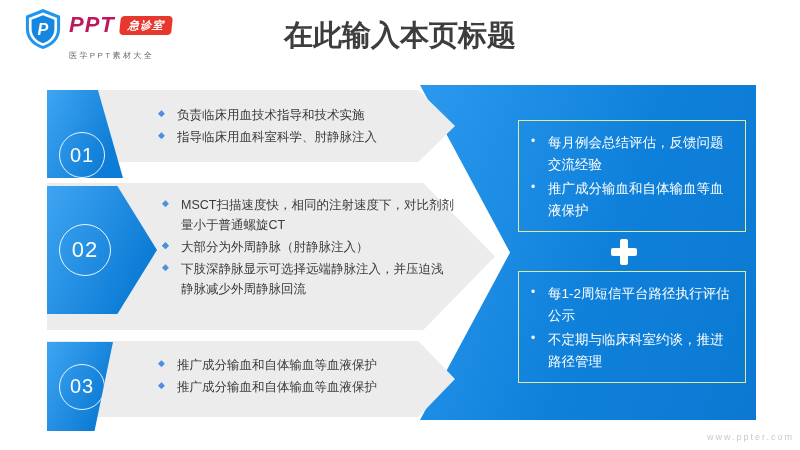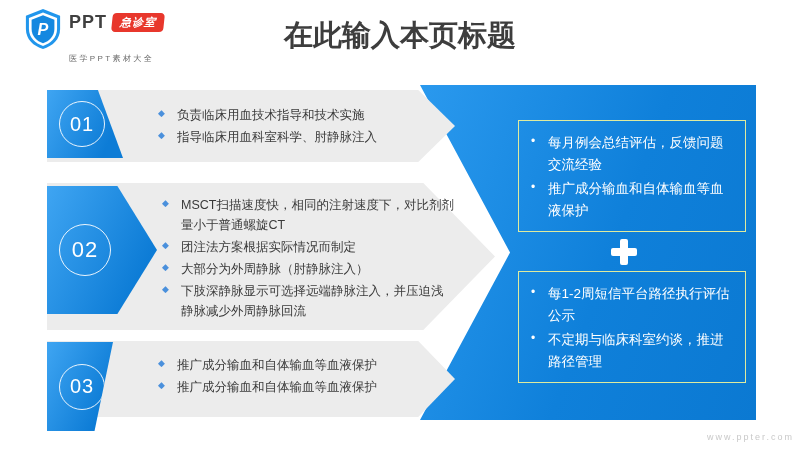--- a/index.html
+++ b/index.html
@@ -7,24 +7,24 @@
   .slide {
     position:relative; width:800px; height:450px; margin:0 auto;
     background:#ffffff; overflow:hidden;
     font-family:"Liberation Sans","DejaVu Sans",sans-serif;
   }
 
   
   .logo { position:absolute; left:24px; top:8px; display:flex; gap:7px; align-items:flex-start; }
   .logo-right { padding-top:4px; }
   .logo-row1 { display:flex; align-items:center; gap:5px; }
-  .ppt-text { font-size:18px; font-weight:900; color:#404040; letter-spacing:1px; }
+  .ppt-text { font-size:22px; font-weight:900; font-style:italic; color:#be185d; letter-spacing:1px; }
   .badge { background:#e8372c; color:#fff; font-size:11px; font-weight:bold; font-style:italic;
            padding:2px 8px; border-radius:4px; transform:skewX(-6deg); letter-spacing:1px; }
-  .logo-sub { margin-top:20px; font-size:8px; color:#6a6a6a; letter-spacing:2.4px; white-space:nowrap; }
+  .logo-sub { margin-top:12px; font-size:8px; color:#6a6a6a; letter-spacing:2.4px; white-space:nowrap; }
 
   .title { position:absolute; top:16px; left:0; width:100%; text-align:center;
            font-size:29px; font-weight:bold; color:#3d3d3d; }
 
   
   .big-arrow { position:absolute; left:420px; top:85px; width:336px; height:335px; z-index:1;
     background:linear-gradient(110deg,#2a99ee 0%,#0f80da 55%,#0b79d2 100%);
     -webkit-clip-path:polygon(0 0,100% 0,100% 100%,0 100%,26.8% 50%);
     clip-path:polygon(0 0,100% 0,100% 100%,0 100%,26.8% 50%); }
 
@@ -34,22 +34,22 @@
     clip-path:polygon(0 0,91% 0,100% 50%,91% 100%,0 100%); }
   .bar2 { top:183px; width:448px; height:147px;
     clip-path:polygon(0 0,84% 0,100% 50%,84% 100%,0 100%); }
   .bar3 { top:341px; width:408px; height:76px;
     clip-path:polygon(0 0,91% 0,100% 50%,91% 100%,0 100%); }
 
   
   .numblock { position:absolute; left:47px; z-index:3;
     background:linear-gradient(115deg,#3fa5f2 0%,#0d7cd6 80%);
     display:flex; align-items:center; }
-  .nb1 { top:90px;  width:76px;  height:68px;
-    clip-path:polygon(0 0,67% 0,100% 100%,0 100%); }
+  .nb1 { top:90px;  width:76px;  height:88px;
+    clip-path:polygon(0 0,67% 0,100% 100%,0 100%);align-items:flex-end; }
   .nb2 { top:186px; width:110px; height:128px;
     clip-path:polygon(0 0,64% 0,100% 50%,64% 100%,0 100%); }
   .nb3 { top:342px; width:66px;  height:89px;
     clip-path:polygon(0 0,100% 0,72% 100%,0 100%); }
   .numcircle { margin-left:12px; width:46px; height:46px; border:1px solid rgba(255,255,255,.9);
     border-radius:50%; color:#fff; font-size:20px; display:flex; align-items:center;
     justify-content:center; letter-spacing:1px; }
   .nb2 .numcircle { width:52px; height:52px; font-size:22px; }
 
   
@@ -124,21 +124,21 @@
   <div class="rowtext rt1">
     <ul class="bullets">
       <li><span class="bi">◆</span><span>负责临床用血技术指导和技术实施</span></li>
       <li><span class="bi">◆</span><span>指导临床用血科室科学、肘静脉注入</span></li>
     </ul>
   </div>
 
   <div class="rowtext rt2">
     <ul class="bullets">
       <li><span class="bi">◆</span><span>MSCT扫描速度快，相同的注射速度下，对比剂剂量小于普通螺旋CT</span></li>
-      <li><span class="bi">◆</span><span>团注法方案根据实际情况而制定</span></li>
+      <li><span class="bi">◆</span></li>
       <li><span class="bi">◆</span><span>大部分为外周静脉（肘静脉注入）</span></li>
       <li><span class="bi">◆</span><span>下肢深静脉显示可选择远端静脉注入，并压迫浅静脉减少外周静脉回流</span></li>
     </ul>
   </div>
 
   <div class="rowtext rt3">
     <ul class="bullets">
       <li><span class="bi">◆</span><span>推广成分输血和自体输血等血液保护</span></li>
       <li><span class="bi">◆</span><span>推广成分输血和自体输血等血液保护</span></li>
     </ul>

